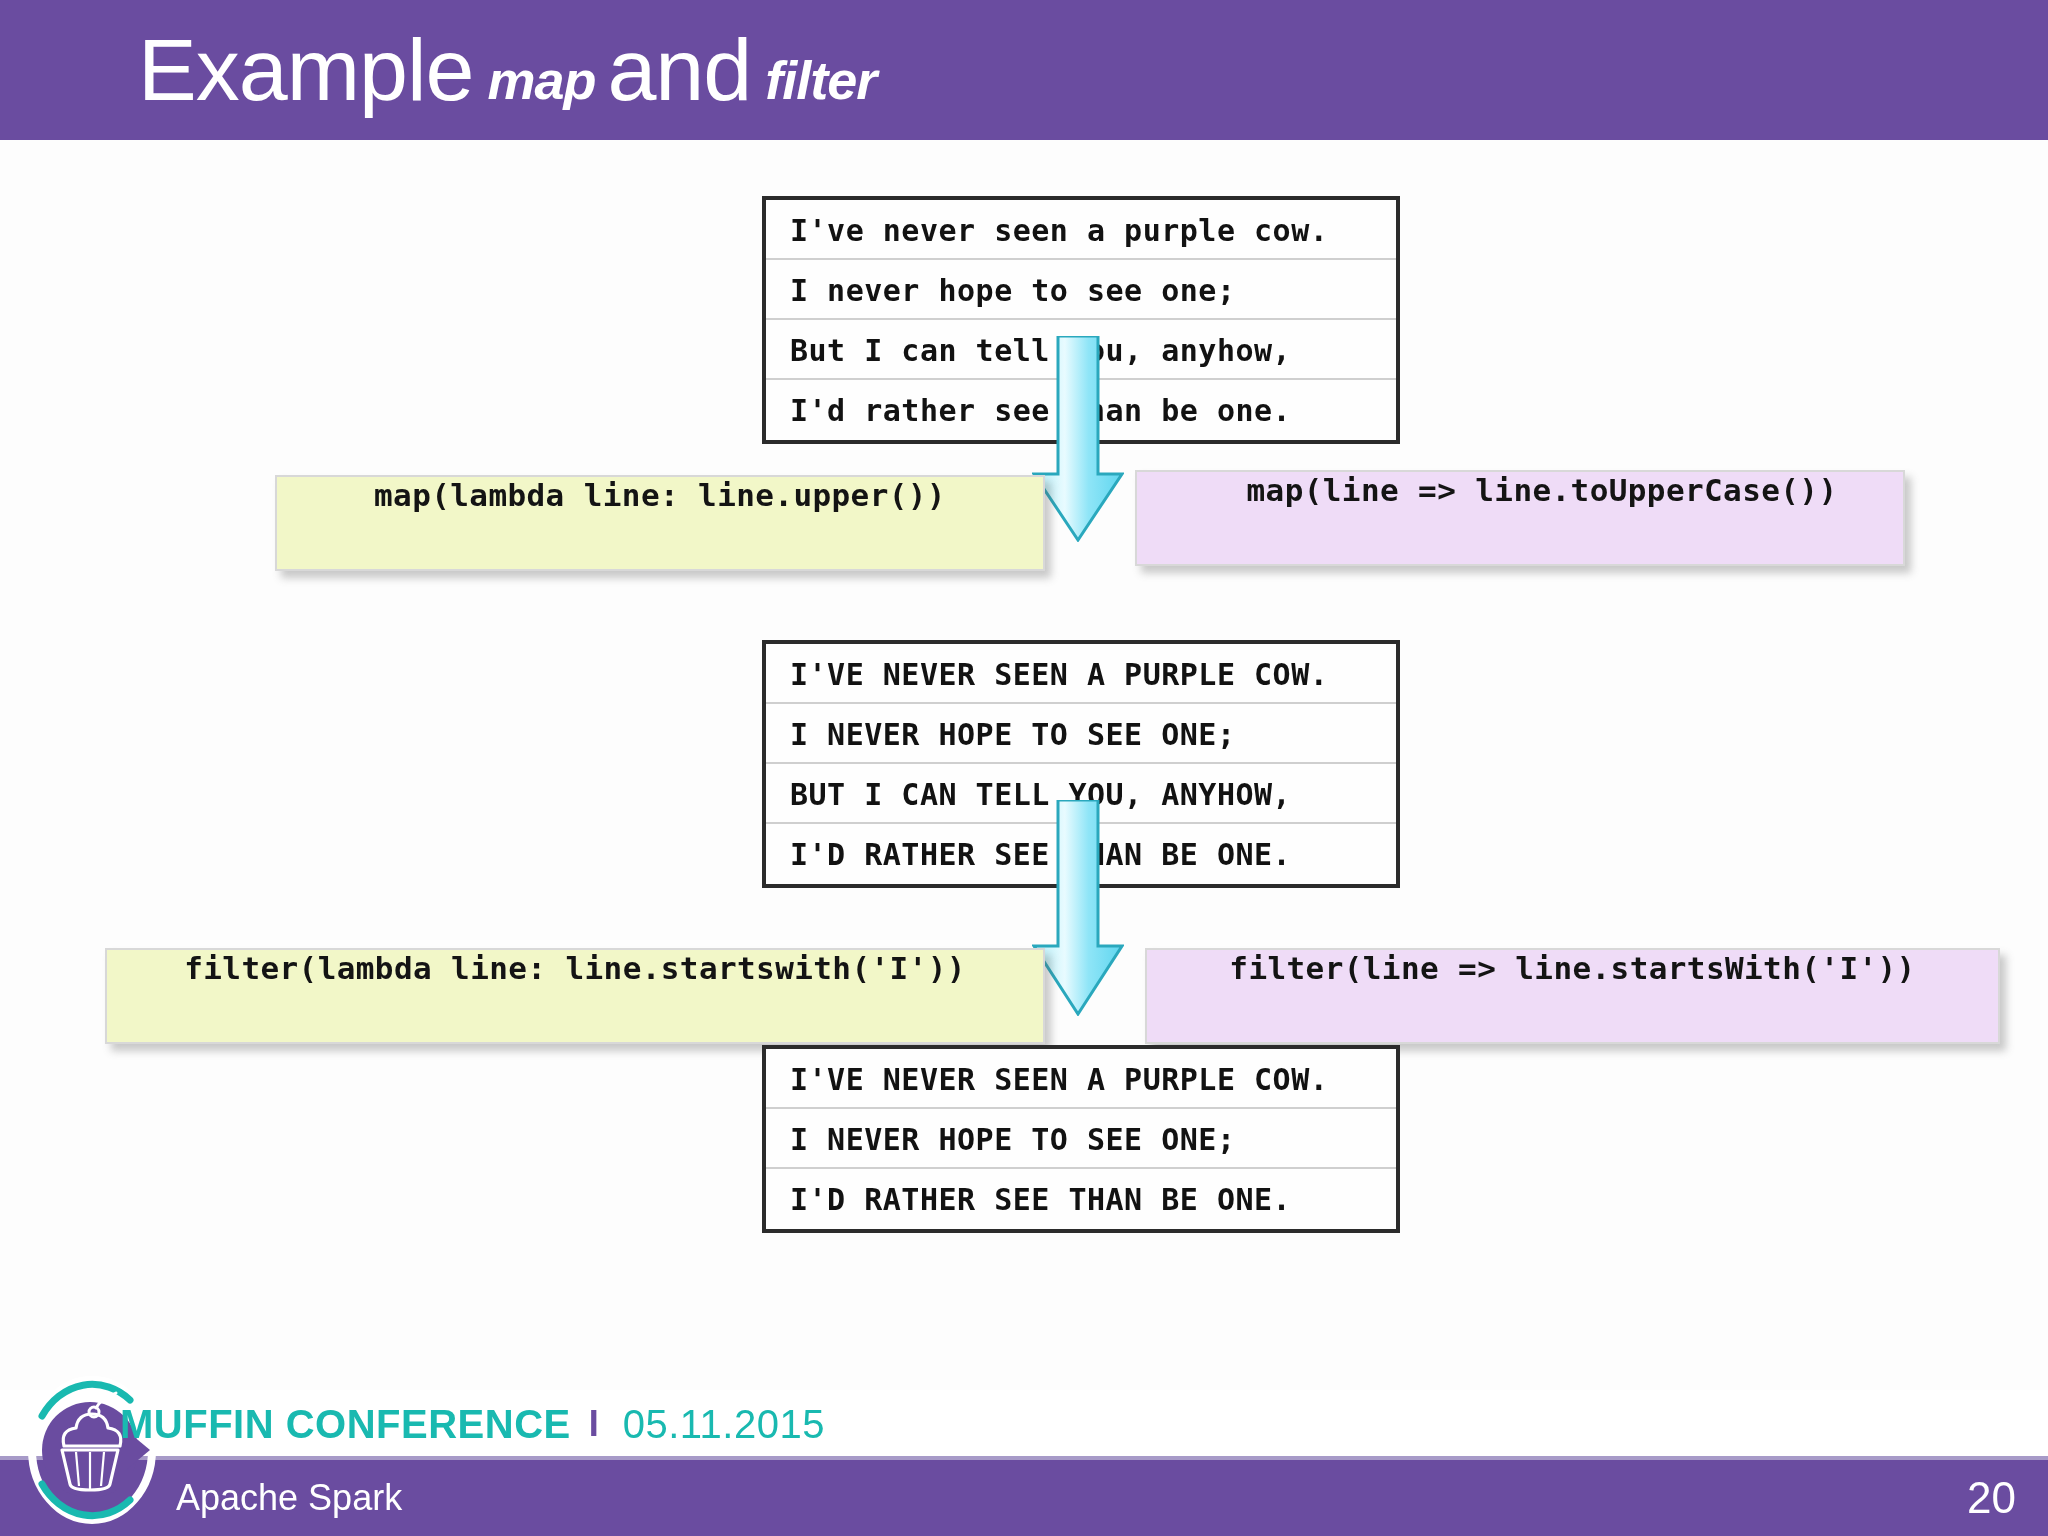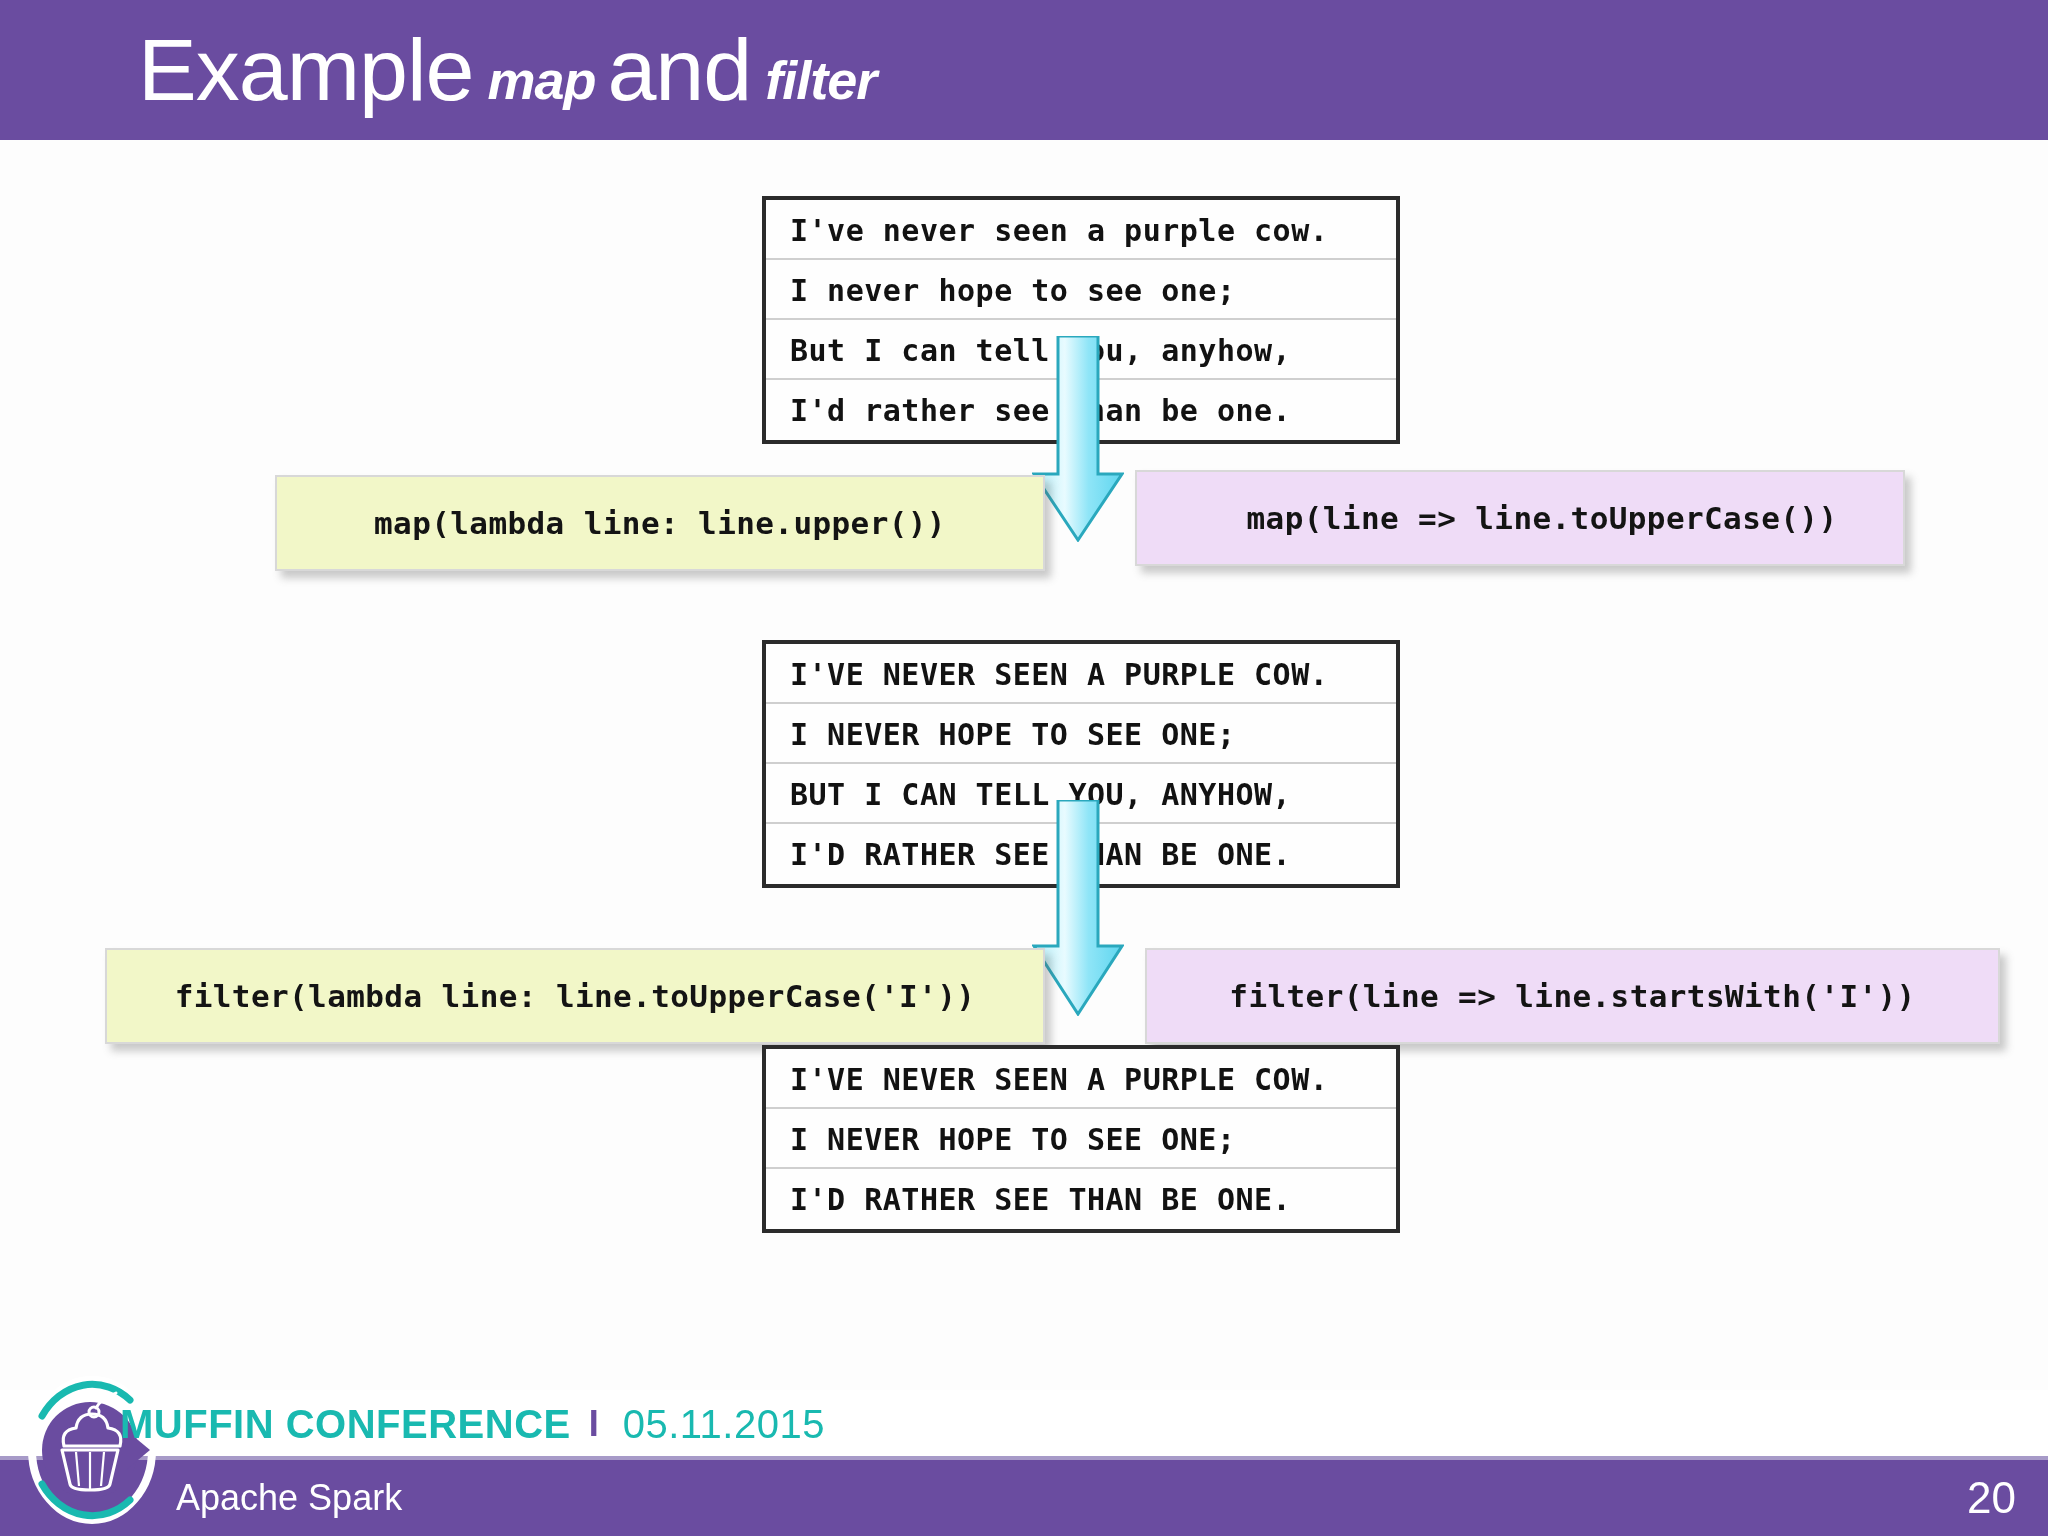--- a/index.html
+++ b/index.html
@@ -82,21 +82,20 @@
 
   #rdd-source { left: 762px; top: 56px;  width: 638px; }
   #rdd-mapped { left: 762px; top: 500px; width: 638px; }
   #rdd-filtered { left: 762px; top: 905px; width: 638px; }
 
   
   .code-box {
     position: absolute;
     box-sizing: border-box;
     display: flex;
-    align-items: center;
     border: 2px solid #d8d8d8;
     box-shadow: 6px 7px 8px rgba(90,90,90,0.32);
     font-family: "DejaVu Sans Mono", "Liberation Mono", monospace;
     font-size: 31px;
     font-weight: 700;
     color: #141414;
     letter-spacing: 0.4px;
     white-space: nowrap;
   }
   .code-box.py  { background: #f2f7c8; }
@@ -259,21 +258,21 @@
           <stop offset="35%" stop-color="#e8fbff"></stop>
           <stop offset="62%" stop-color="#8fe5f7"></stop>
           <stop offset="100%" stop-color="#5fd6ef"></stop>
         </linearGradient>
       </defs>
       <polygon points="26,0 66,0 66,146 90,146 46,214 2,146 26,146" fill="url(#arrowGrad2)" stroke="#2aa8bd" stroke-width="3"></polygon>
     </svg>
   </div>
 
   <div class="code-box py" id="code-filter-python">
-    <span class="code-text">filter(lambda line: line.toUpperCase('I'))</span>
+    <span class="code-text">filter(lambda line: line.startswith('I'))</span>
   </div>
   <div class="code-box scl" id="code-filter-scala">
     <span class="code-text">filter(line =&gt; line.startsWith('I'))</span>
   </div>
 
   <div class="rdd-box" id="rdd-filtered">
     <div class="rdd-line">I'VE NEVER SEEN A PURPLE COW.</div>
     <div class="rdd-line">I NEVER HOPE TO SEE ONE;</div>
     <div class="rdd-line">I'D RATHER SEE THAN BE ONE.</div>
   </div>

